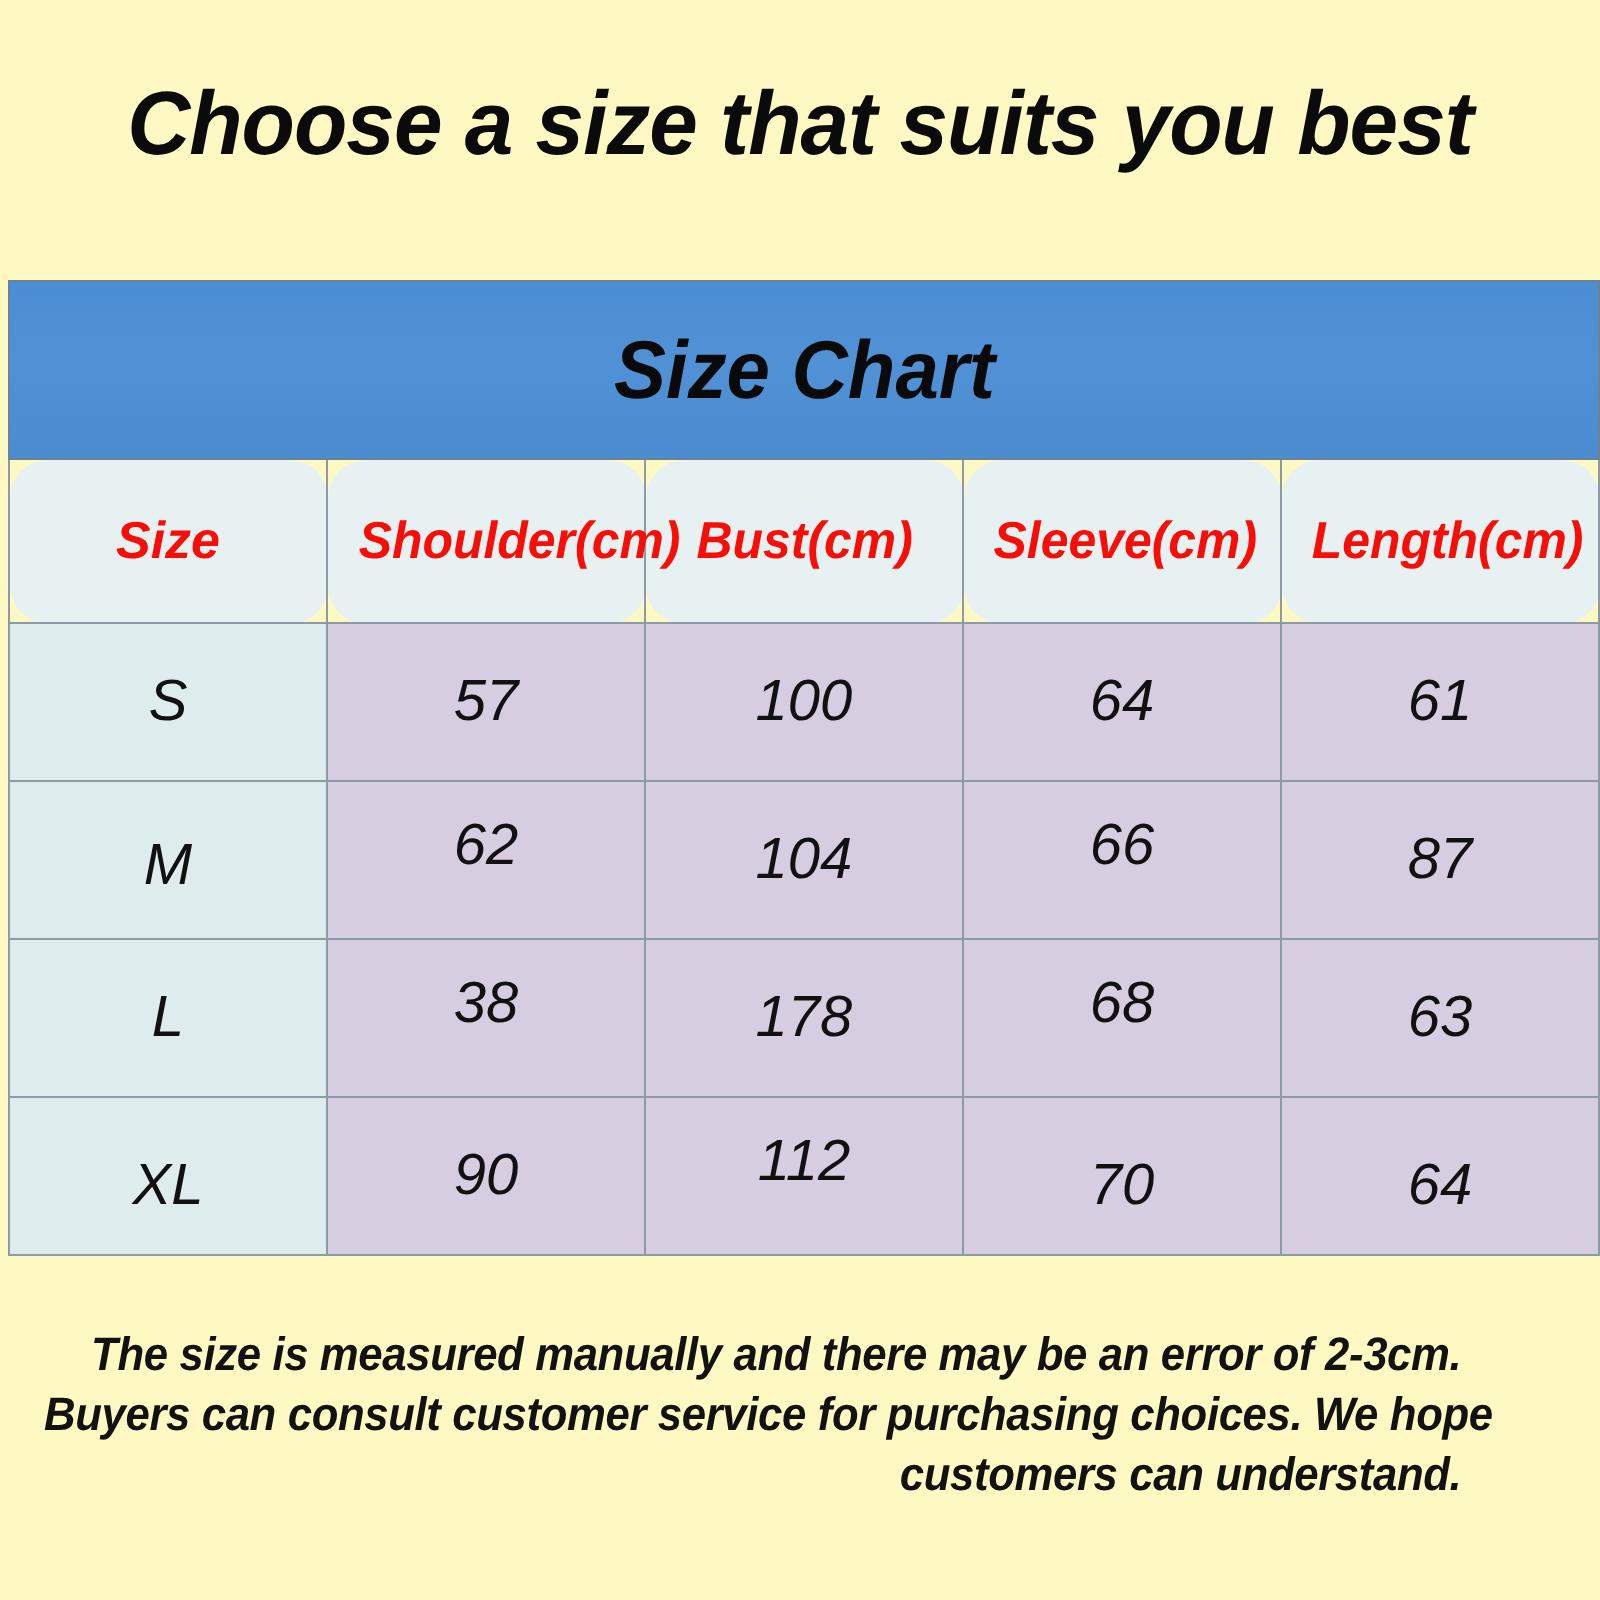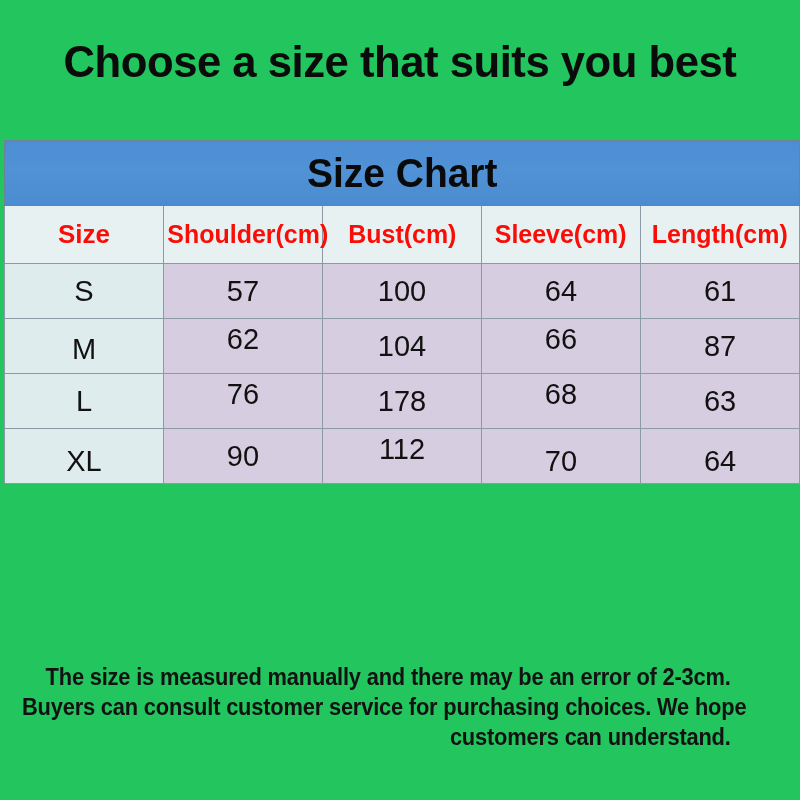--- a/index.html
+++ b/index.html
@@ -13,21 +13,22 @@
     height: 800px;
     overflow: hidden;
     font-family: "Liberation Sans", "DejaVu Sans", sans-serif;
     -webkit-font-smoothing: antialiased;
   }
 
   .page {
     position: relative;
     width: 800px;
     height: 800px;
-    background: #22c55e;
+    background: #fef9c3;
+    font-style: italic;
   }
 
   
   .headline {
     position: absolute;
     left: 0;
     top: 36px;
     width: 800px;
     text-align: center;
     font-family: "Liberation Sans", "DejaVu Sans", sans-serif;
@@ -47,21 +48,21 @@
     top: 140px;
     width: 796px;
     border-collapse: collapse;
     table-layout: fixed;
   }
 
   .chart col { width: 159px; }
 
   .chart td, .chart th {
     border: 1px solid #8c9aa6;
-    padding: 0;
+    padding: 12px;
     margin: 0;
   }
 
   
   .banner-cell {
     height: 64px;
     background: linear-gradient(180deg, #4c8ed3 0%, #5192d6 45%, #4b8bd0 100%);
     border: 1px solid #6d8296 !important;
     text-align: center;
     vertical-align: middle;
@@ -81,20 +82,21 @@
     height: 57px;
     background: #e7f1f2;
     text-align: center;
     vertical-align: middle;
     color: #fa0d06;
     font-family: "Liberation Sans", "DejaVu Sans", sans-serif;
     font-size: 26px;
     font-weight: 700;
     white-space: nowrap;
     overflow: visible;
+    border-radius: 19px;
   }
   .head-cell .htxt {
     display: inline-block;
     transform: scaleX(0.96);
   }
   .head-cell.size-col .htxt { transform: scaleX(1); }
 
   
   .row-cell {
     height: 54px;
@@ -192,21 +194,21 @@
       <tr>
         <td class="row-cell size-col j-down2"><span class="v">M</span></td>
         <td class="row-cell j-up"><span class="v">62</span></td>
         <td class="row-cell"><span class="v">104</span></td>
         <td class="row-cell j-up"><span class="v">66</span></td>
         <td class="row-cell"><span class="v">87</span></td>
       </tr>
 
       <tr>
         <td class="row-cell size-col"><span class="v">L</span></td>
-        <td class="row-cell j-up"><span class="v">76</span></td>
+        <td class="row-cell j-up"><span class="v">38</span></td>
         <td class="row-cell"><span class="v">178</span></td>
         <td class="row-cell j-up"><span class="v">68</span></td>
         <td class="row-cell"><span class="v">63</span></td>
       </tr>
 
       <tr>
         <td class="row-cell size-col j-down"><span class="v">XL</span></td>
         <td class="row-cell"><span class="v">90</span></td>
         <td class="row-cell j-up"><span class="v">112</span></td>
         <td class="row-cell j-down"><span class="v">70</span></td>

